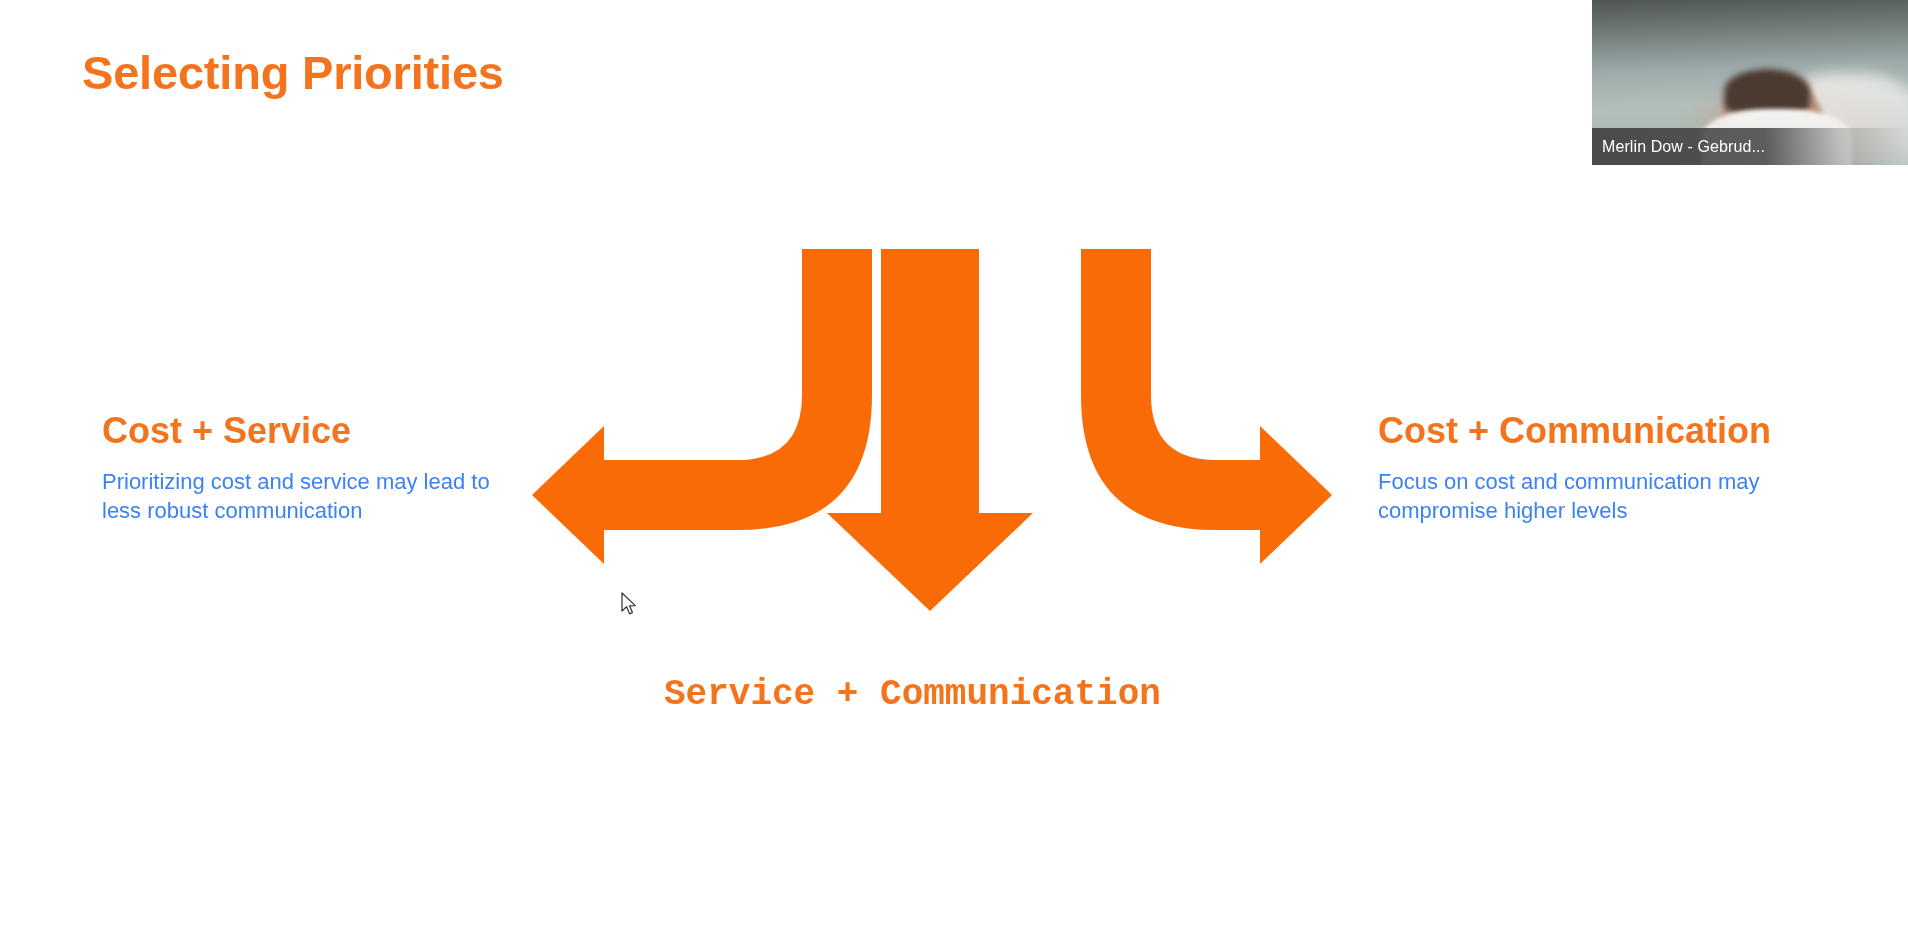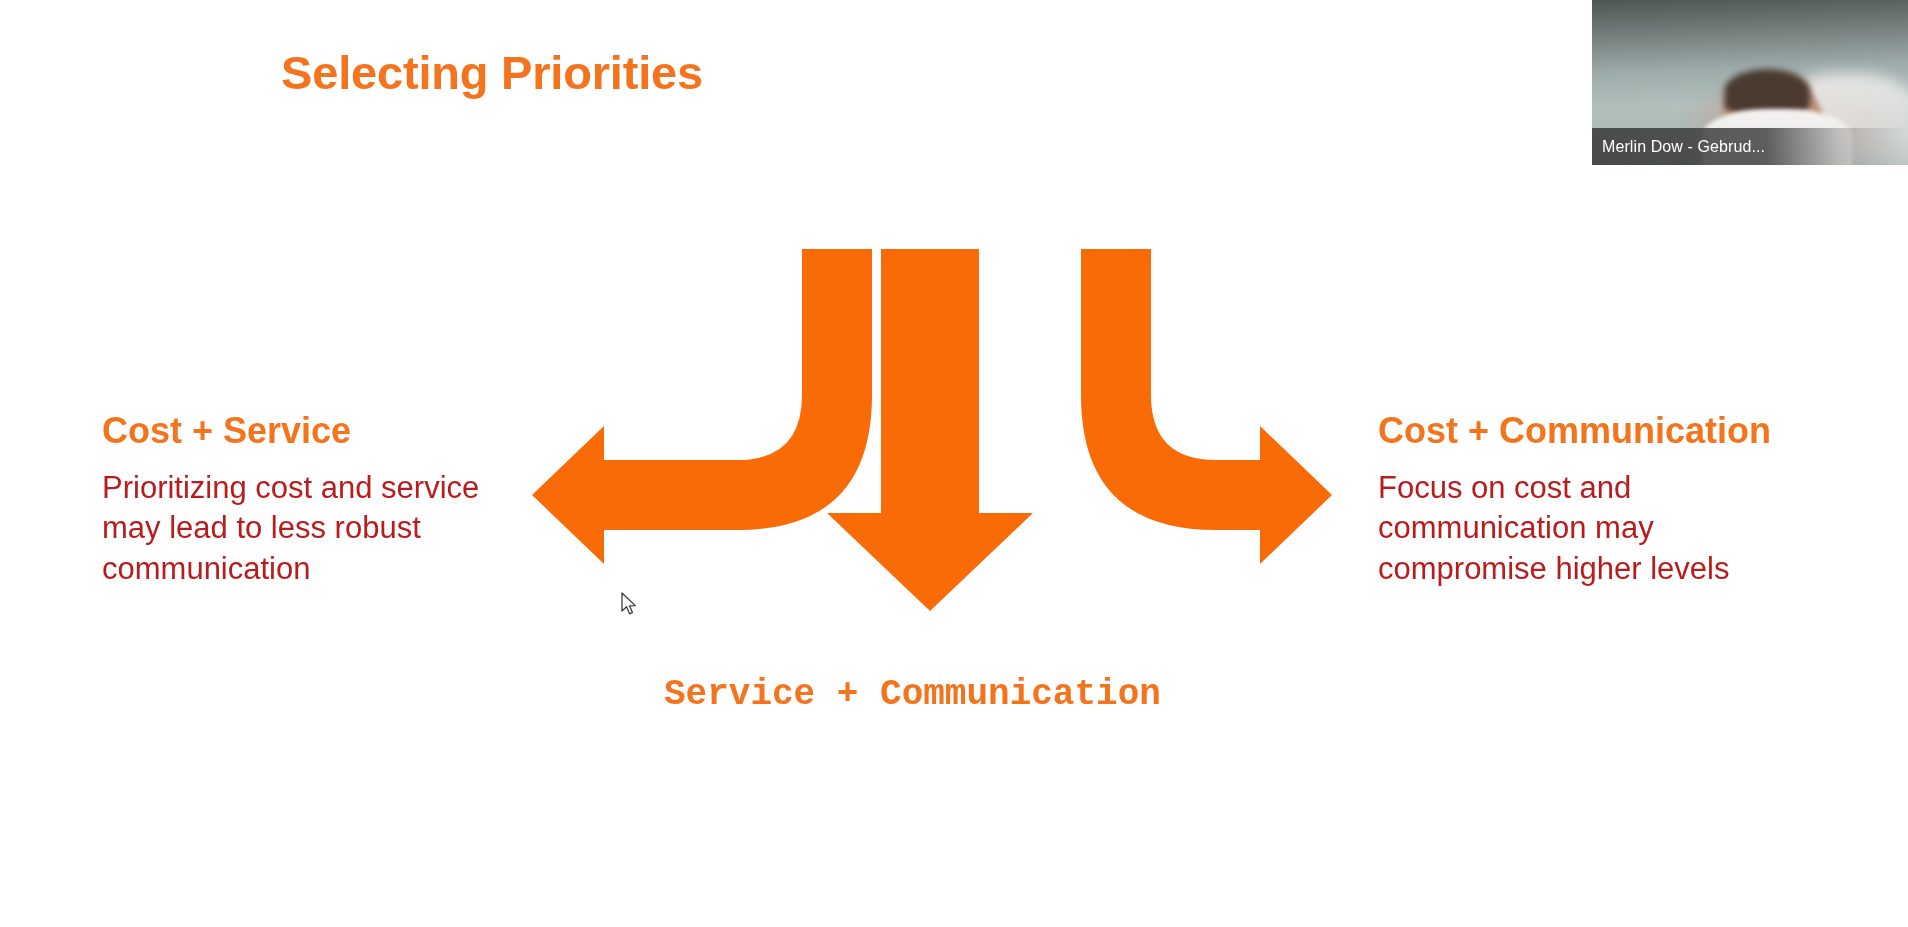--- a/index.html
+++ b/index.html
@@ -19,21 +19,20 @@
     background: #ffffff;
     overflow: hidden;
   }
 
   
   #header {
     position: absolute;
     left: 82px;
     top: 48px;
     width: 820px;
-    text-align: center;
   }
   #slide-title {
     font-size: 47px;
     font-weight: bold;
     color: #F4741E;
     line-height: 1.06;
     letter-spacing: -0.2px;
     margin: 0;
     white-space: nowrap;
   }
@@ -62,23 +61,23 @@
 
   
   .callout-heading {
     font-size: 36px;
     font-weight: bold;
     color: #F4741E;
     line-height: 1.28;
     margin: 0;
   }
   .callout-body {
-    font-size: 31px;
+    font-size: 22px;
     font-weight: normal;
-    color: #b91c1c;
+    color: #3b82f6;
     line-height: 1.30;
     margin: 14px 0 0 0;
   }
 
   #callout-left {
     position: absolute;
     left: 82px;
     top: 408px;
     width: 420px;
     margin-left: 20px;

